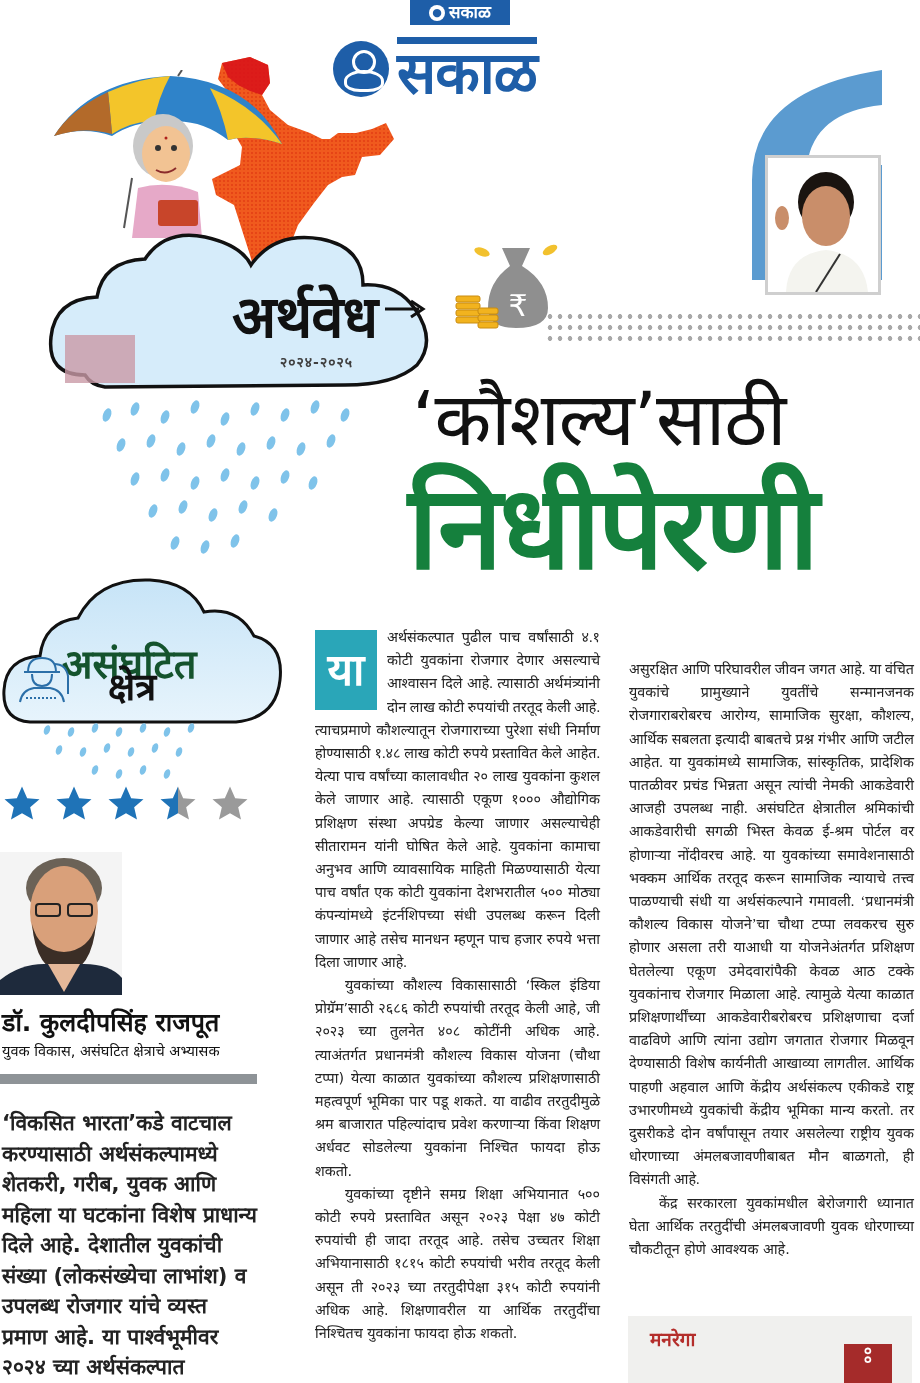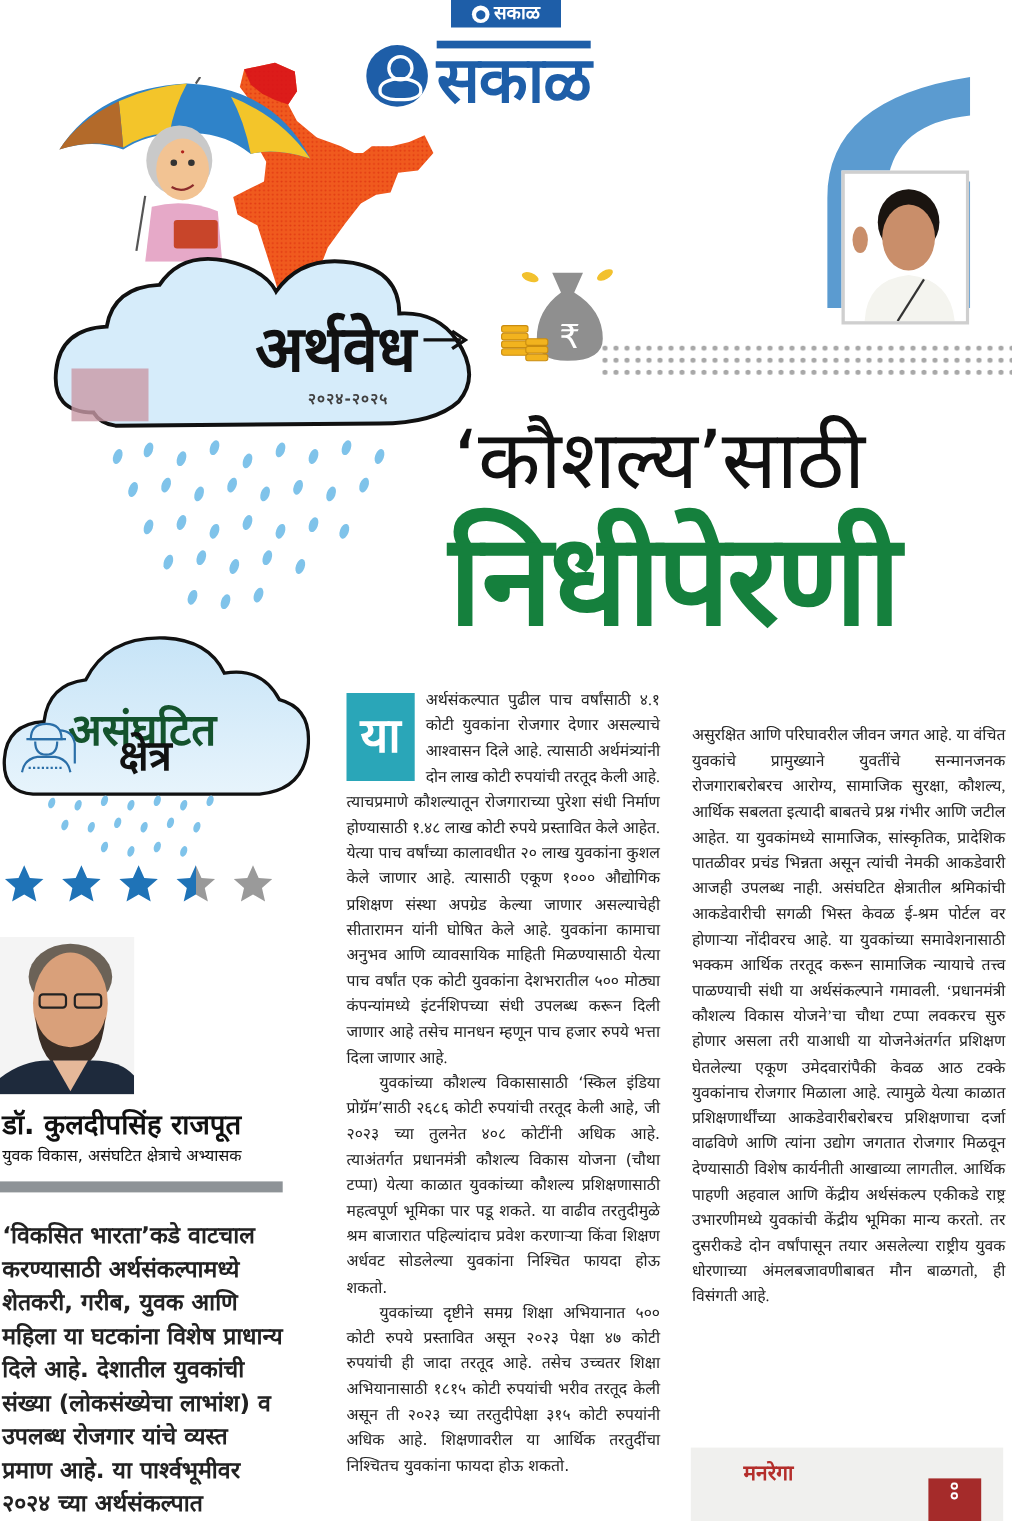--- a/index.html
+++ b/index.html
@@ -70,21 +70,21 @@
   .col p { text-indent: 30px; }
   .col p.noindent { text-indent: 0; font-family: Liberation Serif, serif; }
   #col-mid { left: 315px; top: 626px; width: 285px; }
   #col-right { left: 629px; top: 626px; width: 285px; margin-top: 32px; }
 
   #dropcap { float: left; width: 62px; height: 80px; background: #2aa6b8; color: #fff; font-size: 44px; font-weight: bold;
     display: flex; align-items: center; justify-content: center; margin: 4px 10px 2px 0; line-height: 1; }
 
   
   #box-mgnrega { left: 628px; top: 1316px; width: 284px; height: 67px; background: #f0f0ee; }
-  #box-mgnrega-title { left: 650px; top: 1330px; font-size: 19px; font-weight: bold; color: #b42e2b; line-height: 1; margin-left: 26px; }
+  #box-mgnrega-title { left: 650px; top: 1330px; font-size: 19px; font-weight: bold; color: #b42e2b; line-height: 1; }
   #box-mgnrega-badge { left: 844px; top: 1344px; width: 48px; height: 39px; background: #a52b2a; color: #fff; font-size: 15px; font-weight: bold;
     writing-mode: vertical-rl; display: flex; align-items: center; justify-content: flex-start; padding-top: 3px; letter-spacing: 1px; }
 </style>
 </head>
 <body>
 
 <div id="mini-logo" class="abs">
   <span class="m-emb">●</span>
   <span>सकाळ</span>
 </div>
@@ -296,17 +296,18 @@
 
 <div id="col-mid" class="abs col">
   <div id="dropcap">या</div>
   <p class="noindent">अर्थसंकल्पात पुढील पाच वर्षांसाठी ४.१ कोटी युवकांना रोजगार देणार असल्याचे आश्वासन दिले आहे. त्यासाठी अर्थमंत्र्यांनी दोन लाख कोटी रुपयांची तरतूद केली आहे. त्याचप्रमाणे कौशल्यातून रोजगाराच्या पुरेशा संधी निर्माण होण्यासाठी १.४८ लाख कोटी रुपये प्रस्तावित केले आहेत. येत्या पाच वर्षांच्या कालावधीत २० लाख युवकांना कुशल केले जाणार आहे. त्यासाठी एकूण १००० औद्योगिक प्रशिक्षण संस्था अपग्रेड केल्या जाणार असल्याचेही सीतारामन यांनी घोषित केले आहे. युवकांना कामाचा अनुभव आणि व्यावसायिक माहिती मिळण्यासाठी येत्या पाच वर्षांत एक कोटी युवकांना देशभरातील ५०० मोठ्या कंपन्यांमध्ये इंटर्नशिपच्या संधी उपलब्ध करून दिली जाणार आहे तसेच मानधन म्हणून पाच हजार रुपये भत्ता दिला जाणार आहे.</p>
   <p>युवकांच्या कौशल्य विकासासाठी ‘स्किल इंडिया प्रोग्रॅम’साठी २६८६ कोटी रुपयांची तरतूद केली आहे, जी २०२३ च्या तुलनेत ४०८ कोटींनी अधिक आहे. त्याअंतर्गत प्रधानमंत्री कौशल्य विकास योजना (चौथा टप्पा) येत्या काळात युवकांच्या कौशल्य प्रशिक्षणासाठी महत्वपूर्ण भूमिका पार पडू शकते. या वाढीव तरतुदीमुळे श्रम बाजारात पहिल्यांदाच प्रवेश करणाऱ्या किंवा शिक्षण अर्धवट सोडलेल्या युवकांना निश्चित फायदा होऊ शकतो.</p>
   <p>युवकांच्या दृष्टीने समग्र शिक्षा अभियानात ५०० कोटी रुपये प्रस्तावित असून २०२३ पेक्षा ४७ कोटी रुपयांची ही जादा तरतूद आहे. तसेच उच्चतर शिक्षा अभियानासाठी १८१५ कोटी रुपयांची भरीव तरतूद केली असून ती २०२३ च्या तरतुदीपेक्षा ३१५ कोटी रुपयांनी अधिक आहे. शिक्षणावरील या आर्थिक तरतुदींचा निश्चितच युवकांना फायदा होऊ शकतो.</p>
 </div>
 
 <div id="col-right" class="abs col">
   <p class="noindent">असुरक्षित आणि परिघावरील जीवन जगत आहे. या वंचित युवकांचे प्रामुख्याने युवतींचे सन्मानजनक रोजगाराबरोबरच आरोग्य, सामाजिक सुरक्षा, कौशल्य, आर्थिक सबलता इत्यादी बाबतचे प्रश्न गंभीर आणि जटील आहेत. या युवकांमध्ये सामाजिक, सांस्कृतिक, प्रादेशिक पातळीवर प्रचंड भिन्नता असून त्यांची नेमकी आकडेवारी आजही उपलब्ध नाही. असंघटित क्षेत्रातील श्रमिकांची आकडेवारीची सगळी भिस्त केवळ ई-श्रम पोर्टल वर होणाऱ्या नोंदीवरच आहे. या युवकांच्या समावेशनासाठी भक्कम आर्थिक तरतूद करून सामाजिक न्यायाचे तत्त्व पाळण्याची संधी या अर्थसंकल्पाने गमावली. ‘प्रधानमंत्री कौशल्य विकास योजने’चा चौथा टप्पा लवकरच सुरु होणार असला तरी याआधी या योजनेअंतर्गत प्रशिक्षण घेतलेल्या एकूण उमेदवारांपैकी केवळ आठ टक्के युवकांनाच रोजगार मिळाला आहे. त्यामुळे येत्या काळात प्रशिक्षणार्थींच्या आकडेवारीबरोबरच प्रशिक्षणाचा दर्जा वाढविणे आणि त्यांना उद्योग जगतात रोजगार मिळवून देण्यासाठी विशेष कार्यनीती आखाव्या लागतील. आर्थिक पाहणी अहवाल आणि केंद्रीय अर्थसंकल्प एकीकडे राष्ट्र उभारणीमध्ये युवकांची केंद्रीय भूमिका मान्य करतो. तर दुसरीकडे दोन वर्षांपासून तयार असलेल्या राष्ट्रीय युवक धोरणाच्या अंमलबजावणीबाबत मौन बाळगतो, ही विसंगती आहे.</p>
+  <p>केंद्र सरकारला युवकांमधील बेरोजगारी ध्यानात घेता आर्थिक तरतुदींची अंमलबजावणी युवक धोरणाच्या चौकटीतून होणे आवश्यक आहे.</p>
 </div>
 
 <div id="box-mgnrega" class="abs"></div>
 <div id="box-mgnrega-title" class="abs">मनरेगा</div>
 <div id="box-mgnrega-badge" class="abs">००</div>
 
 </body></html>

